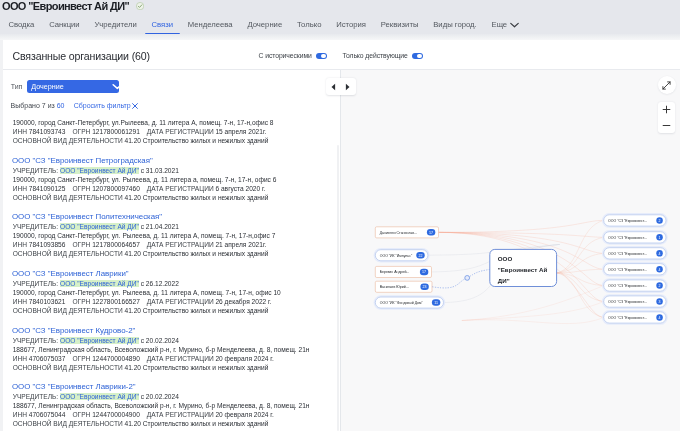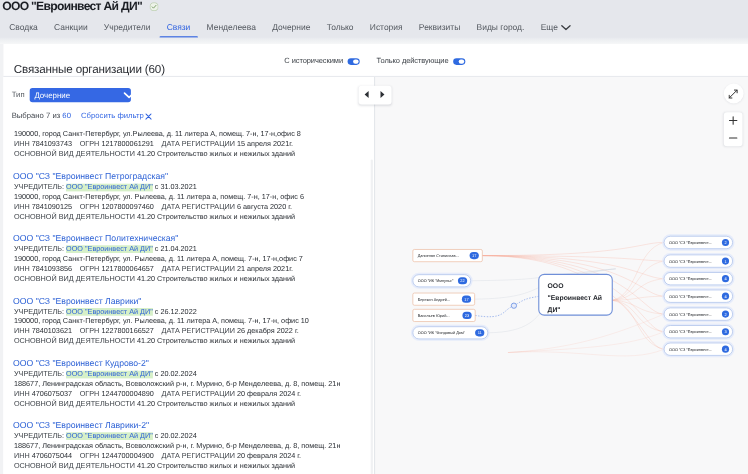--- a/index.html
+++ b/index.html
@@ -19,21 +19,21 @@
   .title-text{ font-size:11px; font-weight:700; letter-spacing:-0.62px; color:#1b1e24; line-height:12.2px;}
   .verified{ width:8.2px;height:8.2px; position:absolute; left:135.5px; top:1.9px; line-height:0;} .verified svg{display:block;}
   .tabs{ display:flex; align-items:flex-start; gap:0px; padding-left:1px; height:23.5px; }
   .tab{ font-size:7.7px; color:#53585f; padding:0 7.4px; line-height:21.6px; position:relative; white-space:nowrap;}
   .tab.active{ color:#3063e0; }
   .tab.active:after{ content:""; position:absolute; left:0.5px; right:0.5px; top:19.3px; height:2px; background:#3063e0; border-radius:1px;}
   .tab .chev{ display:inline-block; margin-left:3px; vertical-align:-1px;}
 
   
   .card{ position:absolute; left:3px; top:40px; right:0; bottom:0; background:#fff; }
-  .card-head{ height:28.6px; display:flex; align-items:flex-end; padding:3px 10px 0 9.5px; }
+  .card-head{ height:28.6px; display:flex; align-items:center; padding:3px 10px 0 9.5px; }
   .card-title{ font-size:10.6px; font-weight:400; color:#2a2d33; letter-spacing:-0.15px;}
   .head-right{ position:absolute; left:255.5px; top:3px; height:25.6px; display:flex; align-items:center; gap:15.8px;}
   .tog-wrap{ display:flex; align-items:center; gap:4.2px;}
   .tog-label{ font-size:6.8px; color:#3d4248; letter-spacing:-0.07px;}
   .toggle{ width:10.6px;height:6.2px; border-radius:3.1px; background:#2f6ae0; position:relative;}
   .toggle:after{ content:""; position:absolute; width:4.6px;height:4.6px;border-radius:50%;background:#fff; right:0.8px; top:0.8px;}
   .sep{ height:1px; background:#e8eaee; }
 
   .body{ position:absolute; left:3px; right:0; top:69.5px; bottom:0; display:flex; }
   .left{ width:337px; position:relative; background:#fff; overflow:hidden;}

